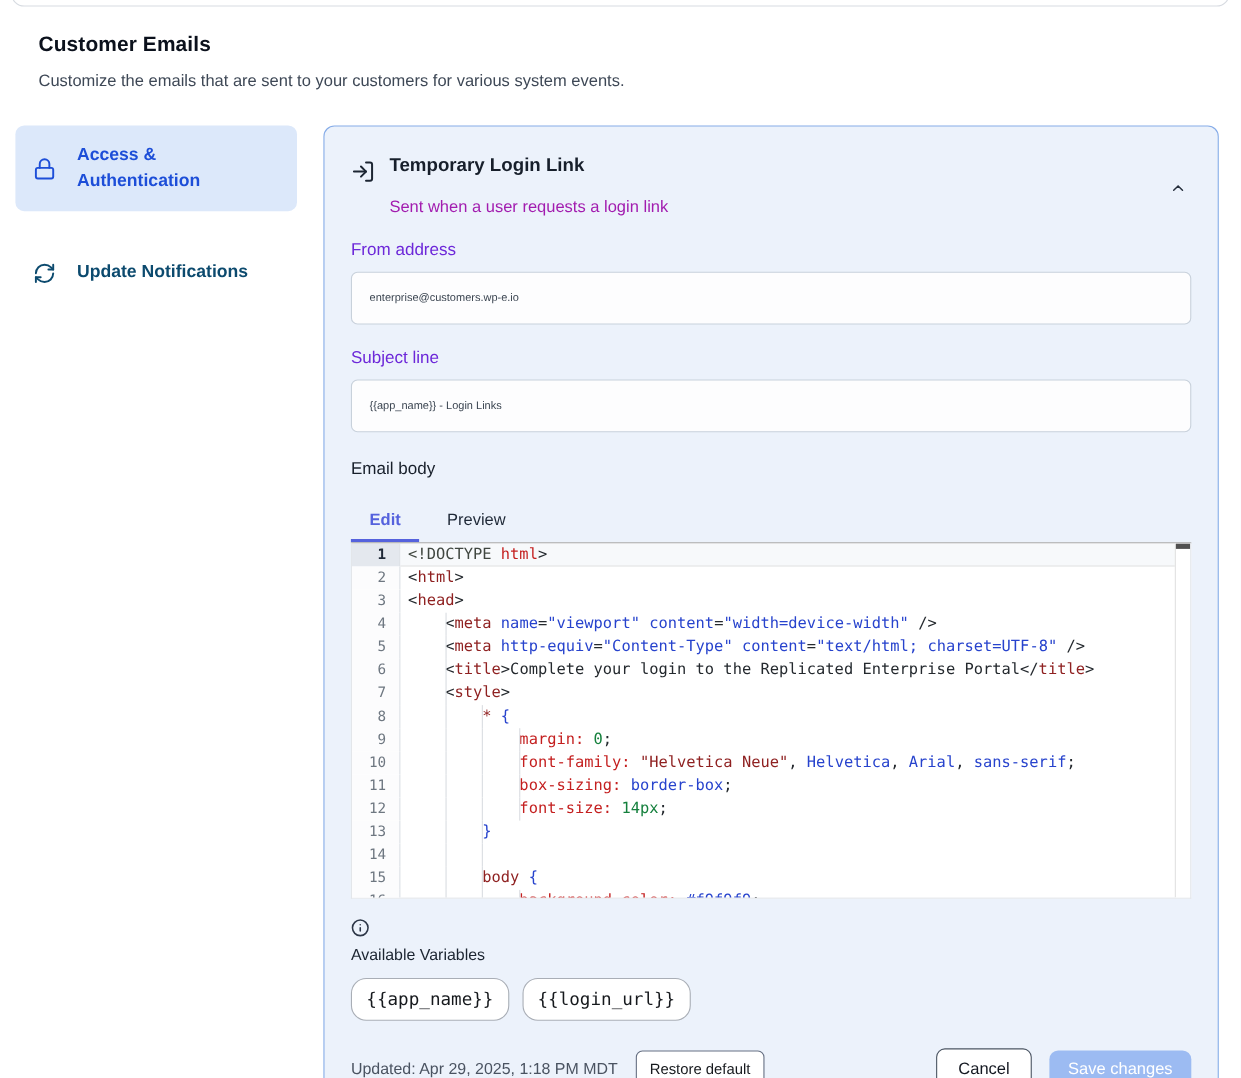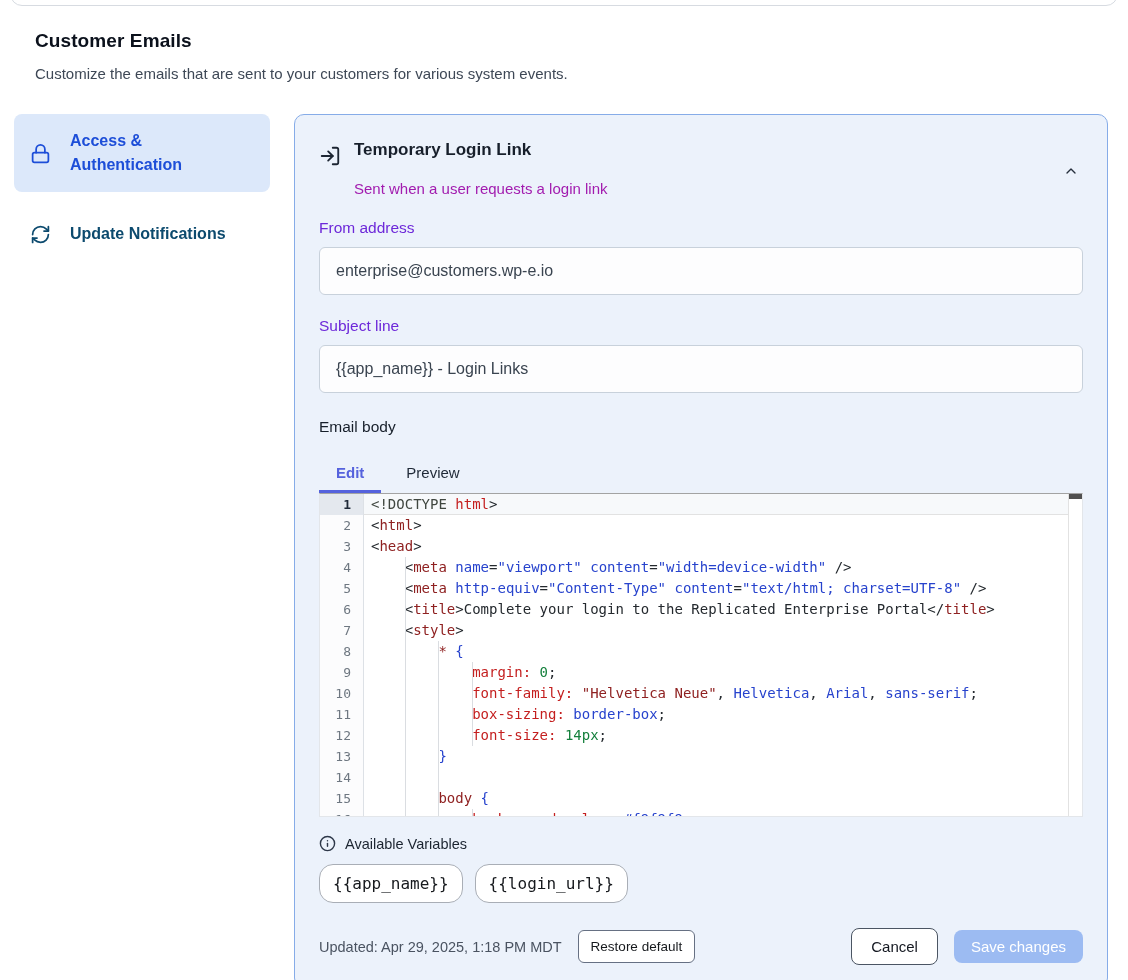--- a/index.html
+++ b/index.html
@@ -10,40 +10,40 @@
   
   .top-remnant{position:absolute;top:-20px;left:10px;right:10px;height:24px;
     border:1px solid #d7dbe1;border-radius:12px;background:#fff;}
 
   .page-header{margin:30px 0 0 35px;}
   .page-header h1{margin:0;font-size:19px;font-weight:700;color:#0b111c;letter-spacing:.1px;}
   .page-header p{margin:13px 0 0;font-size:15px;color:#3e4856;}
 
   .layout{display:flex;align-items:flex-start;gap:24px;margin-top:32px;padding:0 20px 0 14px;}
 
-  .sidebar{width:256px;flex:none;display:flex;flex-direction:column;gap:17px;}
+  .sidebar{width:256px;flex:none;display:flex;flex-direction:column;gap:31px;}
   .side-item{display:flex;align-items:center;gap:19px;padding:13px 16px;border-radius:8px;
     font-size:16px;font-weight:600;color:#0c4a6e;line-height:24px;cursor:pointer;}
   .side-item .ic{flex:none;width:21px;height:21px;}
   .side-item.active{background:#dce8fa;color:#1d4ed8;padding:15px 16px;}
 
   .panel{flex:1;background:#ecf2fb;border:1px solid #86ace8;border-radius:10px;
     padding:25px 24px 22px;box-sizing:border-box;}
 
   .panel-head{display:flex;gap:13px;}
   .panel-head .ic{width:22px;height:22px;margin-top:5px;color:#1d2633;}
   .ph-text{flex:1;}
   .ph-title{font-size:17px;font-weight:700;color:#171f2b;}
   .ph-sub{font-size:15px;color:#a21caf;margin-top:20px;}
   .collapse-btn{background:none;border:none;padding:4px;margin-top:4px;cursor:pointer;color:#262f3c;}
 
   .field{margin-top:22px;}
   .field label{display:block;font-size:15.5px;color:#6d28d9;margin-bottom:10px;}
   .field input{width:100%;box-sizing:border-box;height:48px;border:1px solid #c8d1db;
-    border-radius:6px;background:#fdfdfe;padding:0 16px;font-size:16px;color:#3a4450;
+    border-radius:6px;background:#fdfdfe;padding:0 16px;font-size:10px;color:#3a4450;
     font-family:"Liberation Sans",sans-serif;outline:none;}
 
   .ebody-label{margin-top:25px;font-size:15.5px;color:#171f2a;}
 
   .tabs{display:flex;margin-top:18px;}
   .tab{font-size:15px;color:#1f2937;padding:10px 17px 12px;cursor:pointer;background:none;border:none;
     font-family:"Liberation Sans",sans-serif;}
   .tab.active{color:#5562dd;font-weight:700;padding-bottom:9px;border-bottom:3px solid #5562dd;}
   .tab + .tab{margin-left:8px;}
 
@@ -60,21 +60,21 @@
   .t{color:#8f2121;}   
   .r{color:#c41f1f;}   
   .b{color:#2743cd;}   
   .n{color:#15803d;}   
   .m{color:#404740;}   
   .vscroll{position:absolute;top:0;right:0;bottom:0;width:13px;background:#fff;
     border-left:1px solid #e2e2e2;z-index:2;}
   .vthumb{height:5px;background:#505050;}
 
   .vars{margin-top:18px;}
-  .vars-head{display:flex;align-items:flex-end;gap:9px;font-size:14.5px;color:#1b2430;}
+  .vars-head{display:flex;align-items:flex-start;gap:9px;font-size:14.5px;color:#1b2430;flex-direction:column;}
   .vars-head .ic{width:17px;height:17px;color:#2d3748;}
   .chips{display:flex;gap:12px;margin-top:12px;}
   .chip{font-family:"DejaVu Sans Mono",monospace;font-size:16px;color:#16191d;background:#fff;
     border:1px solid #a9aeb6;border-radius:14px;padding:9px 13px;cursor:pointer;}
 
   .pfooter{display:flex;align-items:center;margin-top:25px;gap:16px;}
   .updated{font-size:14.5px;color:#4a5361;}
   .btn{cursor:pointer;font-family:"Liberation Sans",sans-serif;}
   .btn-restore{font-size:13.5px;padding:8px 12px;border:1px solid #667083;border-radius:6px;
     background:#fff;color:#16191d;}

